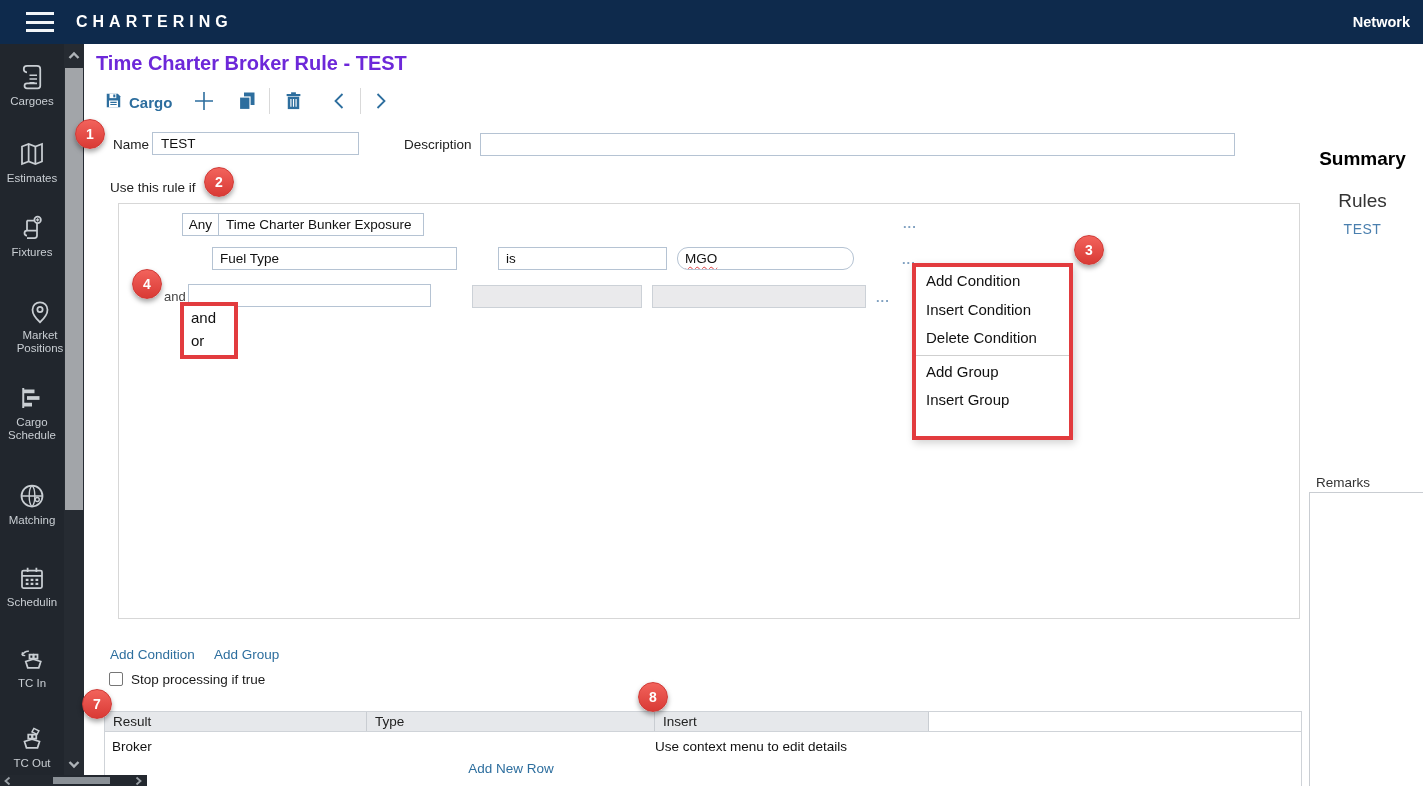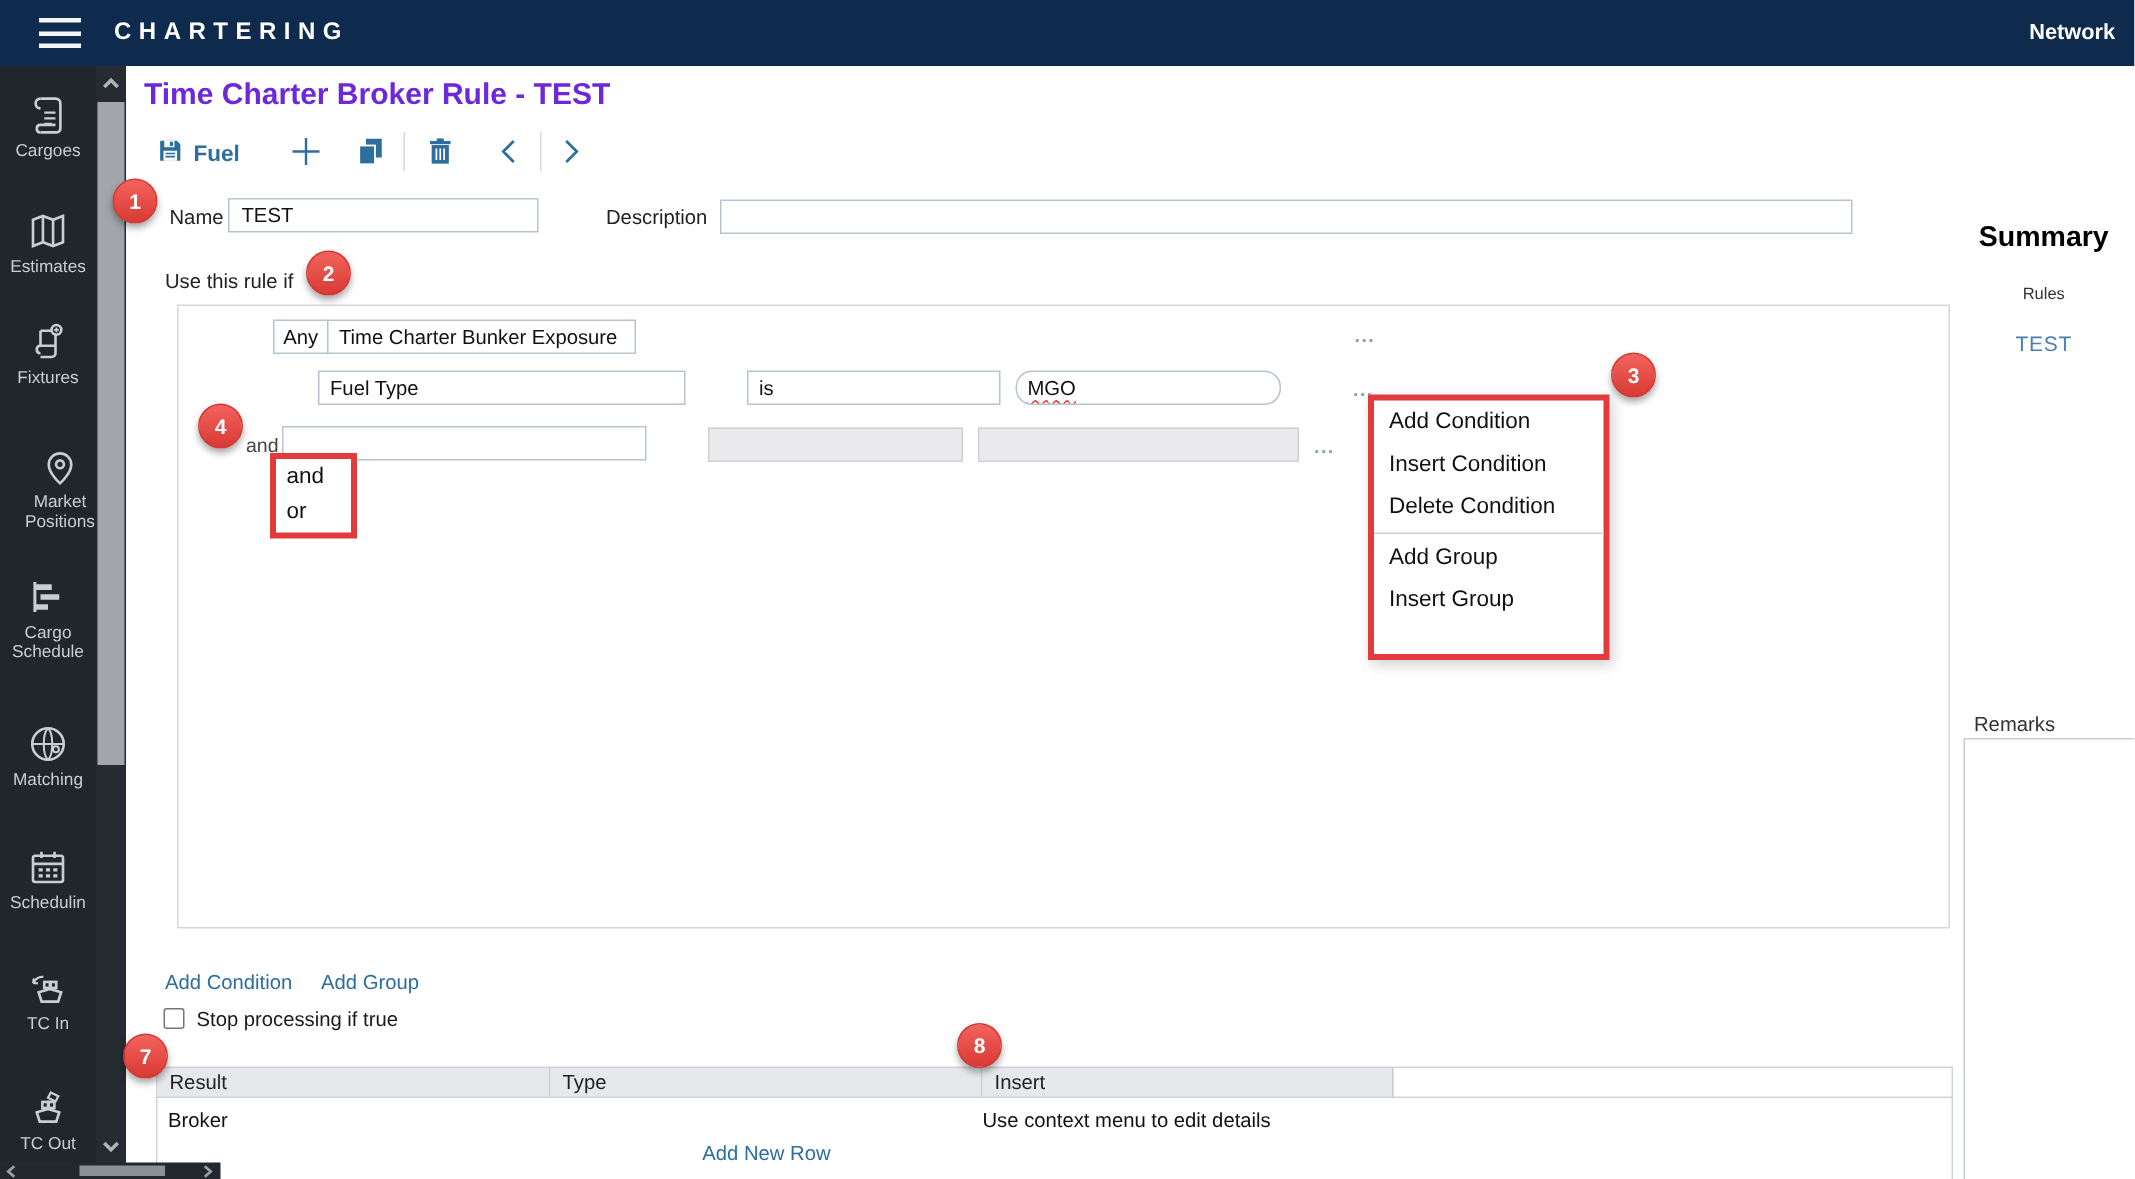--- a/index.html
+++ b/index.html
@@ -59,21 +59,21 @@
   .checkbox{left:109px;top:672px;width:14px;height:14px;border:1px solid #767676;border-radius:2px;background:#fff;cursor:pointer;}
 
   
   .rtable{left:104px;top:711px;width:1198px;height:75px;border:1px solid #cfd3d8;border-bottom:none;background:#fff;}
   .th{top:712px;height:20px;background:#e6e8eb;border-right:1px solid #c9cdd2;font-size:13.5px;color:#222;line-height:20px;padding-left:8px;}
   .th-underline{left:104px;top:731px;width:1198px;height:1px;background:#cfd3d8;}
   .cell{font-size:13.5px;color:#111;}
 
   
   .sum-title{left:1302px;top:148px;width:121px;text-align:center;font-size:19px;font-weight:800;color:#000;}
-  .sum-rules{left:1302px;top:190px;width:121px;text-align:center;font-size:11px;color:#333;}
+  .sum-rules{left:1302px;top:190px;width:121px;text-align:center;font-size:19px;color:#333;}
   .sum-link{left:1302px;top:221px;width:121px;text-align:center;font-size:14px;color:var(--link-blue);letter-spacing:.5px;cursor:pointer;}
   .remarks-lbl{left:1316px;top:475px;font-size:13.5px;color:#333;}
   .remarks-box{left:1309px;top:492px;width:200px;height:320px;border:1px solid #c9cdd2;background:#fff;}
 
   
   .badge{width:30px;height:30px;border-radius:50%;background:linear-gradient(180deg,#f2635c,#d93a35);
          border:1px solid #cf3a36;color:#fff;font-size:14px;font-weight:bold;
          display:flex;align-items:center;justify-content:center;z-index:9;
          box-shadow:0 3px 5px rgba(0,0,0,.35);}
 </style>
@@ -180,21 +180,21 @@
 <div class="abs page-title">Time Charter Broker Rule - TEST</div>
 
 <div class="abs tb-save">
   <span><svg width="19" height="19" viewBox="0 0 24 24">
         <path d="M3.5 3.5h14l3 3v14h-17z" fill="#2d6e9e"></path>
         <rect x="7" y="3.5" width="8.5" height="5.5" fill="#fff"></rect>
         <rect x="11.7" y="4.4" width="2.6" height="3.6" fill="#2d6e9e"></rect>
         <rect x="6.3" y="12" width="11.4" height="8.5" fill="#fff"></rect>
         <path d="M8 14.3h8M8 17h8" stroke="#2d6e9e" stroke-width="1.4"></path>
       </svg></span>
-  <span>Fuel</span>
+  <span>Cargo</span>
 </div>
 <svg class="abs tb-icon" style="left:193px;top:90px;" width="22" height="22" viewBox="0 0 22 22" stroke="currentColor" stroke-width="1.6">
     <path d="M11 2v18M2 11h18"></path>
   </svg>
 <svg class="abs tb-icon" style="left:236px;top:90px;" width="22" height="22" viewBox="0 0 22 22">
     <rect x="8" y="2.5" width="10.5" height="12.5" fill="#2d6e9e"></rect>
     <rect x="3.5" y="7" width="10.5" height="12.5" fill="#2d6e9e" stroke="#fff" stroke-width="1.2"></rect>
   </svg>
 <div class="abs tb-divider" style="left:269px;"></div>
 <svg class="abs tb-icon" style="left:283px;top:90px;" width="21" height="21" viewBox="0 0 22 22">

